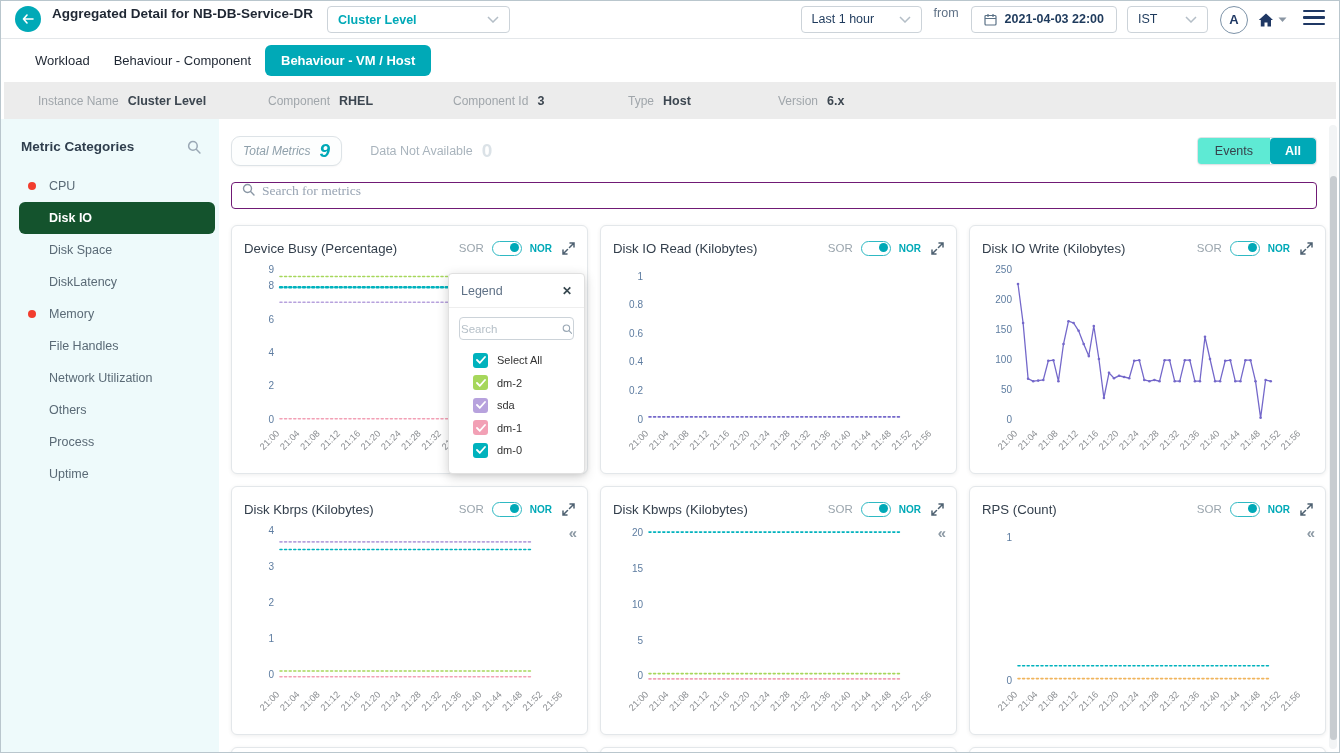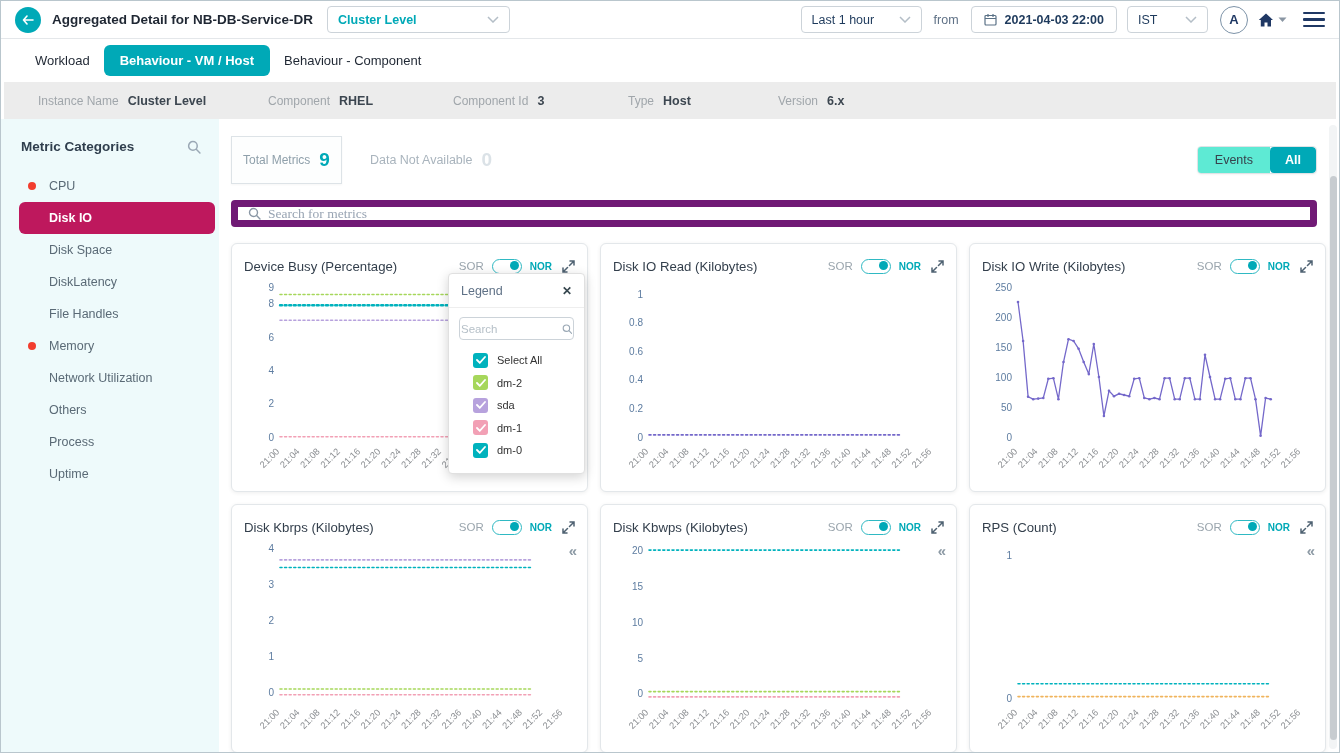--- a/index.html
+++ b/index.html
@@ -1,21 +1,21 @@
 <!DOCTYPE html>
 <html><head>
 <meta charset="utf-8">
 <style>
   * { margin:0; padding:0; box-sizing:border-box; }
   body { font-family:"Liberation Sans", sans-serif; background:#e8eaec; }
   .page { position:relative; width:1340px; height:753px; background:#fff; border:1px solid #b9c6cd; overflow:hidden; }
 
   
   header { height:38px; display:flex; justify-content:space-between; align-items:center; padding:0 14px; border-bottom:1px solid #e4e7ea; }
-  .hl, .hr { display:flex; align-items:center; }
+  .hl, .hr { display:flex; }
   .back { width:26px; height:26px; border-radius:50%; background:#00a9b7; border:none; display:flex; align-items:center; justify-content:center; cursor:pointer; flex:none; }
   .htitle { font-weight:bold; font-size:13.5px; color:#1f2733; margin:0 14px 0 11px; white-space:nowrap; }
   .select { border:1px solid #ccd3d9; border-radius:4px; height:27px; display:inline-flex; align-items:center; justify-content:space-between; padding:0 10px; gap:8px; color:#1e3a5c; font-size:12.5px; background:#fff; cursor:pointer; white-space:nowrap; }
   .lvl { width:183px; }
   .lvl .selval { color:#00a9b7; font-weight:bold; }
   .sel-time { width:121px; }
   .from { color:#5f7186; font-size:12.5px; margin:0 12px; }
   .datebox { gap:8px; font-weight:bold; color:#1e3a5c; padding:0 12px; }
   .sel-tz { width:81px; margin-left:10px; }
   .avatar { width:28px; height:28px; border-radius:50%; border:1.5px solid #7d93a8; color:#1f3864; font-weight:bold; font-size:13px; display:flex; align-items:center; justify-content:center; margin-left:12px; cursor:pointer; background:#fff; }
@@ -33,36 +33,36 @@
   .ifg { display:flex; align-items:baseline; gap:9px; }
   .ifg:nth-child(1){ width:230px; } .ifg:nth-child(2){ width:185px; } .ifg:nth-child(3){ width:175px; } .ifg:nth-child(4){ width:150px; }
   .if-label { color:#a0a6ab; font-size:12px; }
   .if-value { color:#3c4650; font-size:12.5px; font-weight:bold; }
 
   
   .bodywrap { display:flex; height:633px; }
   aside { width:218px; background:#eefafb; padding-top:20px; flex:none; }
   .side-head { display:flex; justify-content:space-between; align-items:center; padding:0 18px 0 20px; margin-bottom:16px; font-size:13.5px; font-weight:bold; color:#2f3e4d; }
   .side-item { position:relative; margin:0 4px 0 18px; padding:9px 4px 9px 30px; font-size:12.5px; color:#5a6a76; border-radius:6px; cursor:pointer; }
-  .side-item.sel { background:#be185d; color:#fff; font-weight:bold; }
+  .side-item.sel { background:#14532d; color:#fff; font-weight:bold; }
   .dot { position:absolute; left:9px; top:50%; transform:translateY(-50%); width:8px; height:8px; border-radius:50%; background:#f23d2e; }
 
   main { flex:1; padding:17px 22px 0 12px; overflow:hidden; }
   .toolbar { display:flex; align-items:center; margin-bottom:16px; }
-  .tm-box { border:1px solid #dde3e7; border-radius:0; padding:12px 11px; display:flex; align-items:center; gap:9px; background:#fdfefe; box-shadow:0 1px 2px rgba(0,0,0,0.04); cursor:pointer; }
+  .tm-box { border:1px solid #dde3e7; border-radius:9px; padding:3px 11px; display:flex; align-items:center; gap:9px; background:#fdfefe; box-shadow:0 1px 2px rgba(0,0,0,0.04); cursor:pointer;font-style:italic; }
   .tm-label { color:#8fa0ab; font-size:12px; }
   .tm-value { color:#00a9b7; font-size:19px; font-weight:bold; }
   .dna { margin-left:28px; display:flex; align-items:center; gap:9px; }
   .dna-label { color:#a9b4bd; font-size:12.5px; }
   .dna-value { color:#dbe2e7; font-size:19px; font-weight:bold; }
   .seg { margin-left:auto; display:flex; border:1px solid #dfe3e6; border-radius:4px; overflow:hidden; font-size:12.5px; box-shadow:0 1px 2px rgba(0,0,0,0.04); }
   .seg-ev { padding:6px 17px; color:#37424c; background:#5eead4; cursor:pointer; }
   .seg-all { padding:6px 15px; color:#fff; background:#00a9b7; font-weight:bold; border-radius:4px; cursor:pointer; }
 
-  .searchbar { height:27px; border:7px solid #701a75; border-radius:4px; display:flex; align-items:center; padding:0 10px; gap:7px; margin-bottom:16px; background:#fff; }
+  .searchbar { height:27px; border:1px solid #701a75; border-radius:4px; display:flex; align-items:flex-start; padding:0 10px; gap:7px; margin-bottom:16px; background:#fff; }
   .searchbar input { border:none; outline:none; flex:1; font-family:"Liberation Serif", serif; font-size:13.5px; color:#333; background:transparent; }
   .searchbar input::placeholder { color:#98a4b3; }
 
   .grid { display:grid; grid-template-columns:repeat(3,1fr); gap:12px; grid-auto-rows:249px; }
   .card { background:#fff; border:1px solid #e3e7ea; border-radius:6px; box-shadow:0 1px 4px rgba(0,0,0,0.07); padding:9px 12px; position:relative; }
   .card-h { display:flex; justify-content:space-between; align-items:center; height:26px; }
   .card-title { font-size:13.2px; color:#333f4c; white-space:nowrap; }
   .card-ctr { display:flex; align-items:center; gap:8px; }
   .sor { color:#9aa5ad; font-size:11.5px; }
   .nor { color:#00a9b7; font-size:10px; font-weight:bold; }
@@ -144,22 +144,22 @@
       <div class="burger">
           <span></span>
           <span></span>
           <span></span>
         </div>
     </div>
   </header>
 
   <nav class="tabs">
     <span class="tab">Workload</span>
+    <span class="tab">Behaviour - Component</span>
     <span class="tab active">Behaviour - VM / Host</span>
-    <span class="tab">Behaviour - Component</span>
   </nav>
 
   <div class="infobar">
     <div class="ifg">
       <span class="if-label">Instance Name</span>
       <span class="if-value">Cluster Level</span>
     </div>
     <div class="ifg">
       <span class="if-label">Component</span>
       <span class="if-value">RHEL</span>
@@ -185,22 +185,22 @@
         <svg width="14" height="14" viewBox="0 0 13 13">
             <circle cx="5.5" cy="5.5" r="4" fill="none" stroke="#9aa8b5" stroke-width="1.4"></circle>
             <path d="M8.6 8.6L12 12" stroke="#9aa8b5" stroke-width="1.4" stroke-linecap="round"></path>
           </svg>
       </div>
       <div id="side-items">
           <div class="side-item"><span class="dot"></span><span class="silab">CPU</span></div>
           <div class="side-item sel"><span class="silab">Disk IO</span></div>
           <div class="side-item"><span class="silab">Disk Space</span></div>
           <div class="side-item"><span class="silab">DiskLatency</span></div>
+          <div class="side-item"><span class="dot"></span><span class="silab">Memory</span></div>
           <div class="side-item"><span class="silab">File Handles</span></div>
-          <div class="side-item"><span class="dot"></span><span class="silab">Memory</span></div>
           <div class="side-item"><span class="silab">Network Utilization</span></div>
           <div class="side-item"><span class="silab">Others</span></div>
           <div class="side-item"><span class="silab">Process</span></div>
           <div class="side-item"><span class="silab">Uptime</span></div>
         </div>
     </aside>
 
     <main>
       <div class="toolbar">
         <div class="tm-box">

